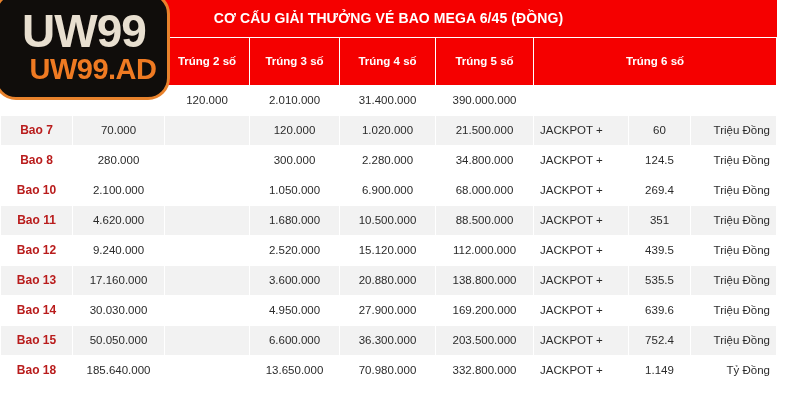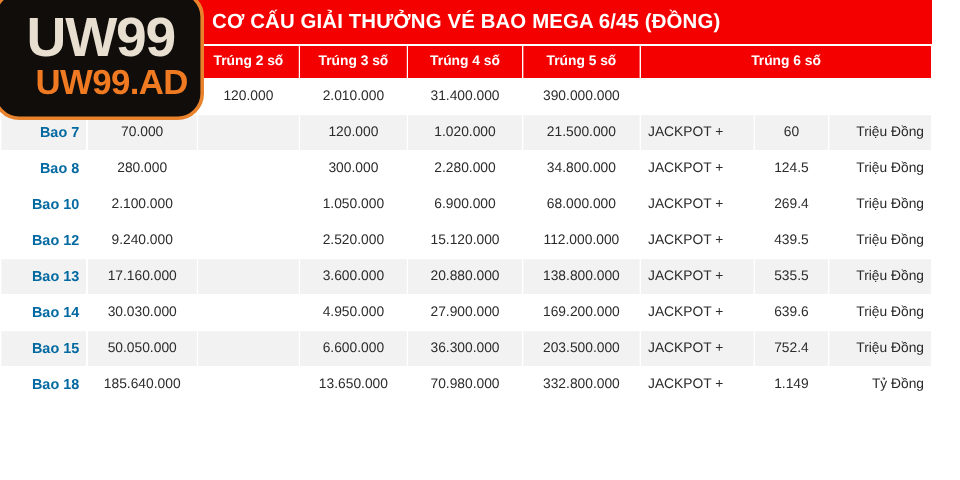--- a/index.html
+++ b/index.html
@@ -39,35 +39,35 @@
     vertical-align: middle;
     white-space: nowrap;
     overflow: hidden;
     font-weight: normal;
   }
 
   
   .title-row th {
     background: #f50000;
     color: #ffffff;
-    font-size: 17px;
+    font-size: 14px;
     font-weight: bold;
     height: 37px;
     text-align: center;
     border: none;
     letter-spacing: 0.1px;
   }
 
   
   .head-row th {
     background: #f50000;
     color: #ffffff;
     font-size: 11.5px;
     font-weight: bold;
-    height: 28px;
+    height: 48px;
     border-left: 1px solid #ffffff;
     border-right: 1px solid #ffffff;
     border-top: 1px solid #ffffff;
     border-bottom: none;
   }
 
   .head-row th.blank-head {
     background: #f50000;
     border: none;
   }
@@ -75,22 +75,22 @@
   
   .data-row { height: 30px; }
   .data-row.odd  td { background: #f2f2f2; }
   .data-row.even td { background: #ffffff; }
 
   .first-row td { background: #ffffff; height: 28px; }
 
   td.label-cell {
     font-weight: bold;
     font-size: 12px;
-    color: #0369a1;
-    text-align: right;
+    color: #b91c1c;
+    text-align: center;
     margin-top: 20px;
   }
 
   td.jp-cell { text-align: left; }
   td.unit-cell { text-align: right; }
   td.num-cell { text-align: center; }
 
   
   .logo {
     position: absolute;
@@ -200,20 +200,31 @@
         <td class="label-cell">Bao 10</td>
         <td class="num-cell">2.100.000</td>
         <td class="num-cell"></td>
         <td class="num-cell">1.050.000</td>
         <td class="num-cell">6.900.000</td>
         <td class="num-cell">68.000.000</td>
         <td class="jp-cell">JACKPOT +</td>
         <td class="num-cell">269.4</td>
         <td class="unit-cell">Triệu Đồng</td>
       </tr>
+        <tr class="data-row odd">
+        <td class="label-cell">Bao 11</td>
+        <td class="num-cell">4.620.000</td>
+        <td class="num-cell"></td>
+        <td class="num-cell">1.680.000</td>
+        <td class="num-cell">10.500.000</td>
+        <td class="num-cell">88.500.000</td>
+        <td class="jp-cell">JACKPOT +</td>
+        <td class="num-cell">351</td>
+        <td class="unit-cell">Triệu Đồng</td>
+      </tr>
         <tr class="data-row even">
         <td class="label-cell">Bao 12</td>
         <td class="num-cell">9.240.000</td>
         <td class="num-cell"></td>
         <td class="num-cell">2.520.000</td>
         <td class="num-cell">15.120.000</td>
         <td class="num-cell">112.000.000</td>
         <td class="jp-cell">JACKPOT +</td>
         <td class="num-cell">439.5</td>
         <td class="unit-cell">Triệu Đồng</td>

